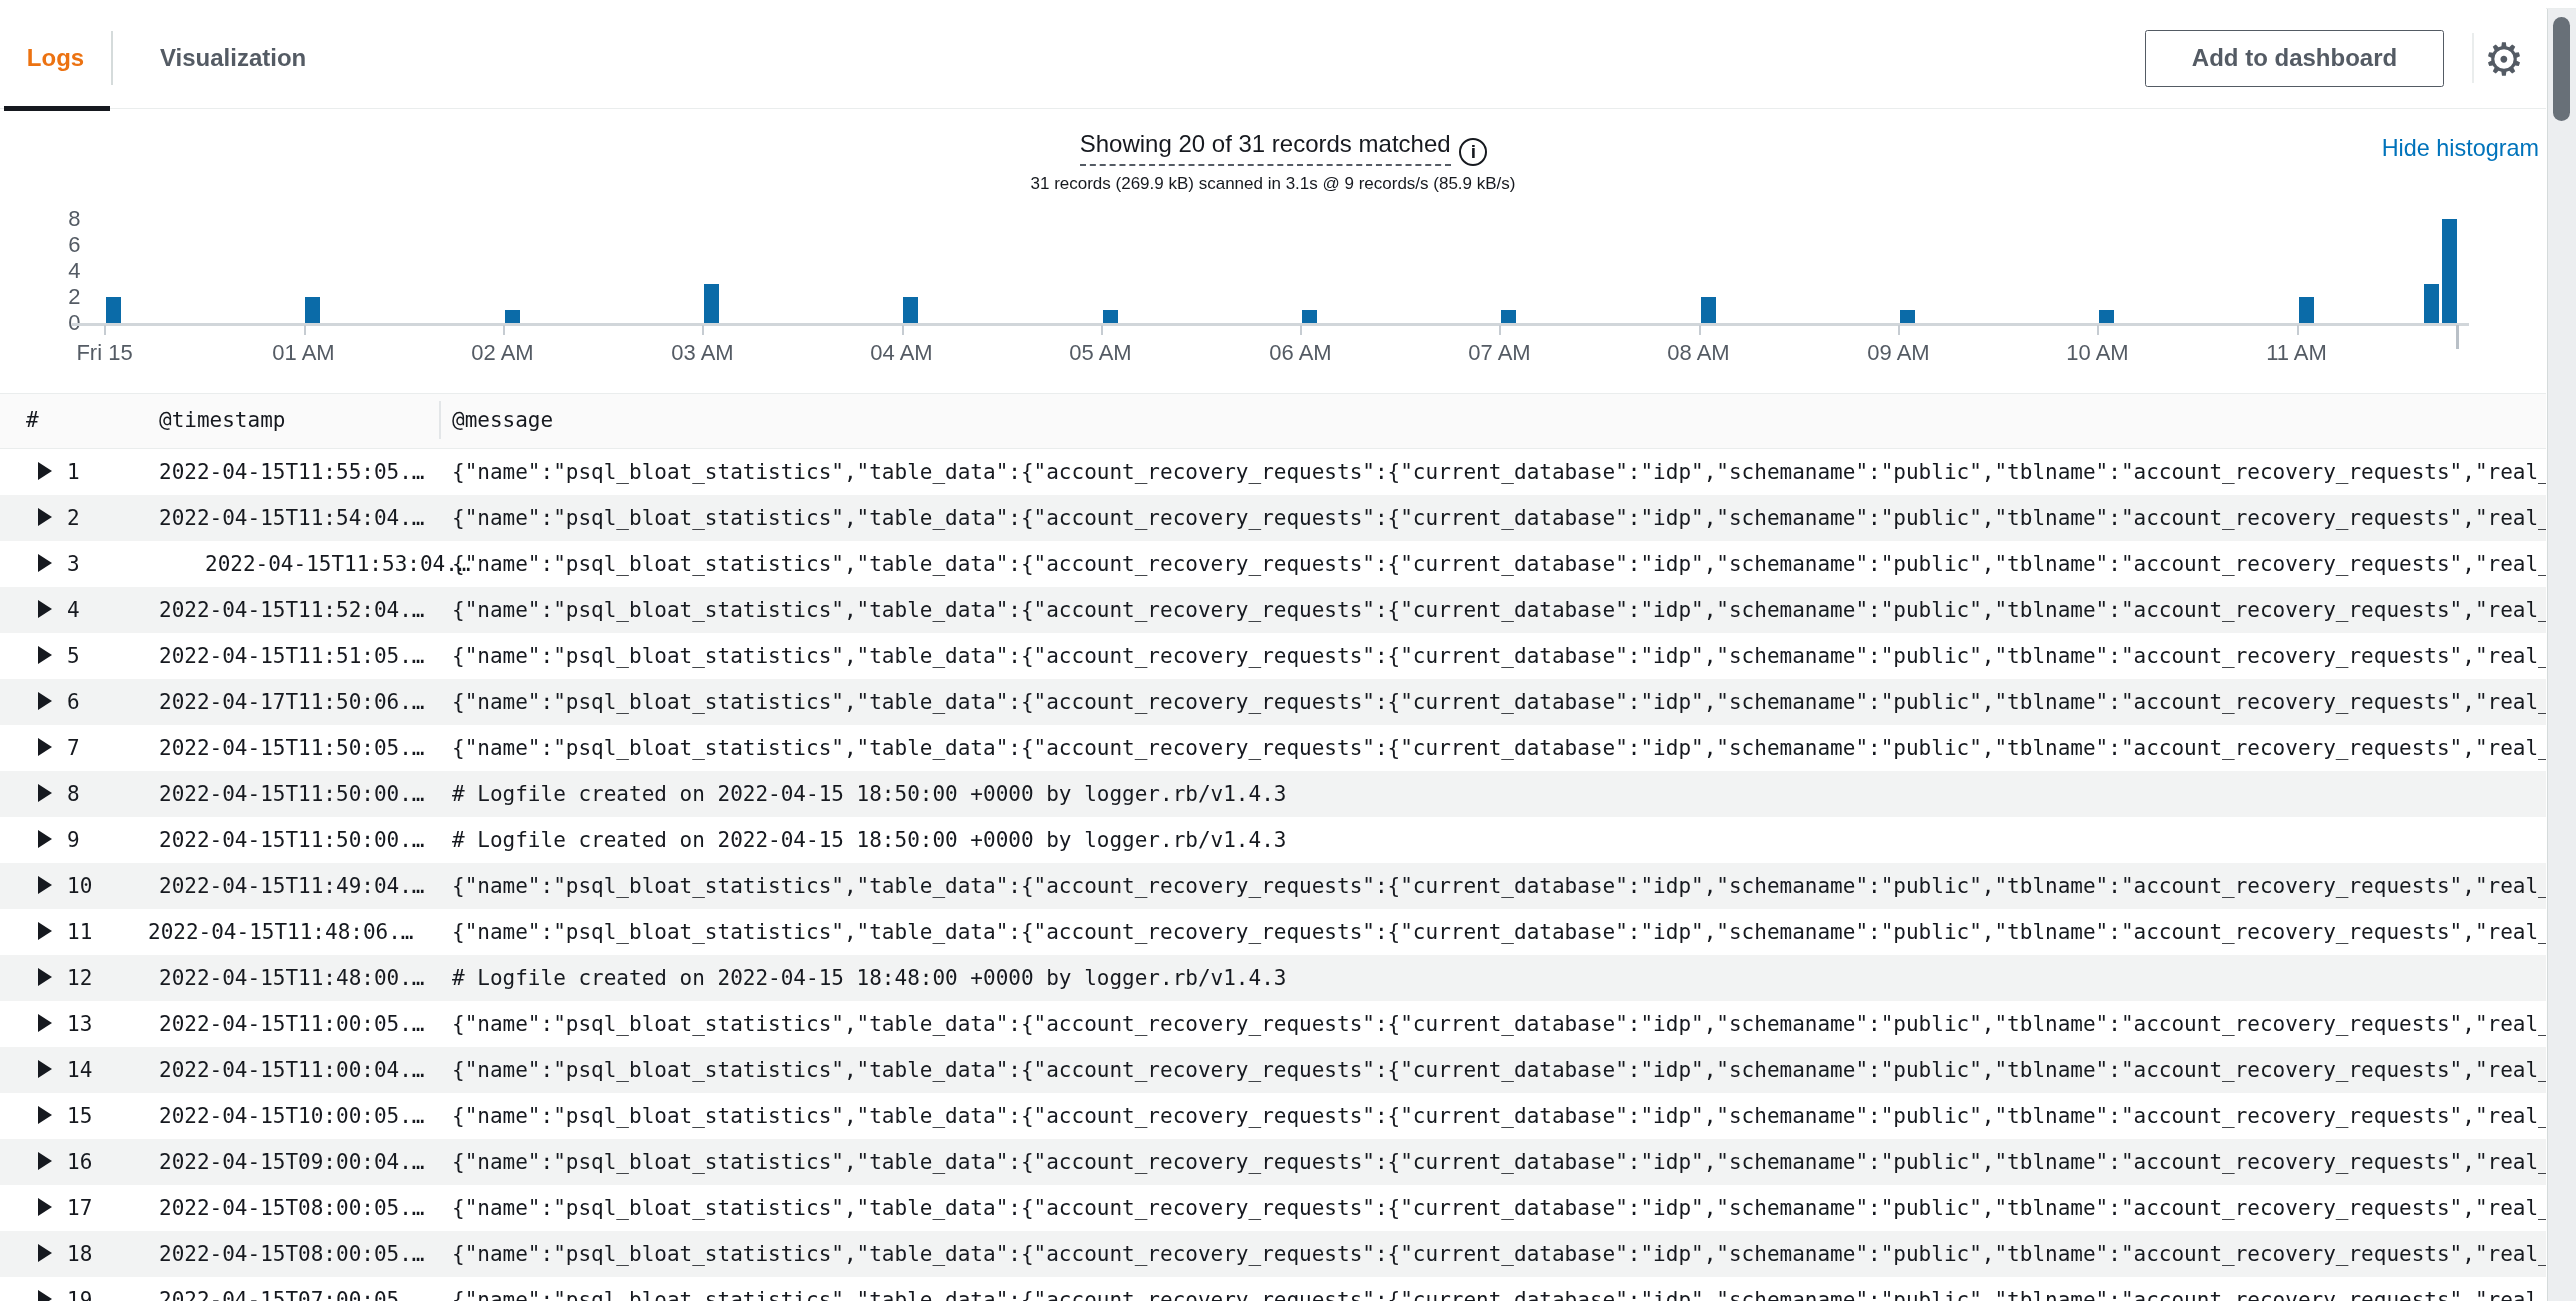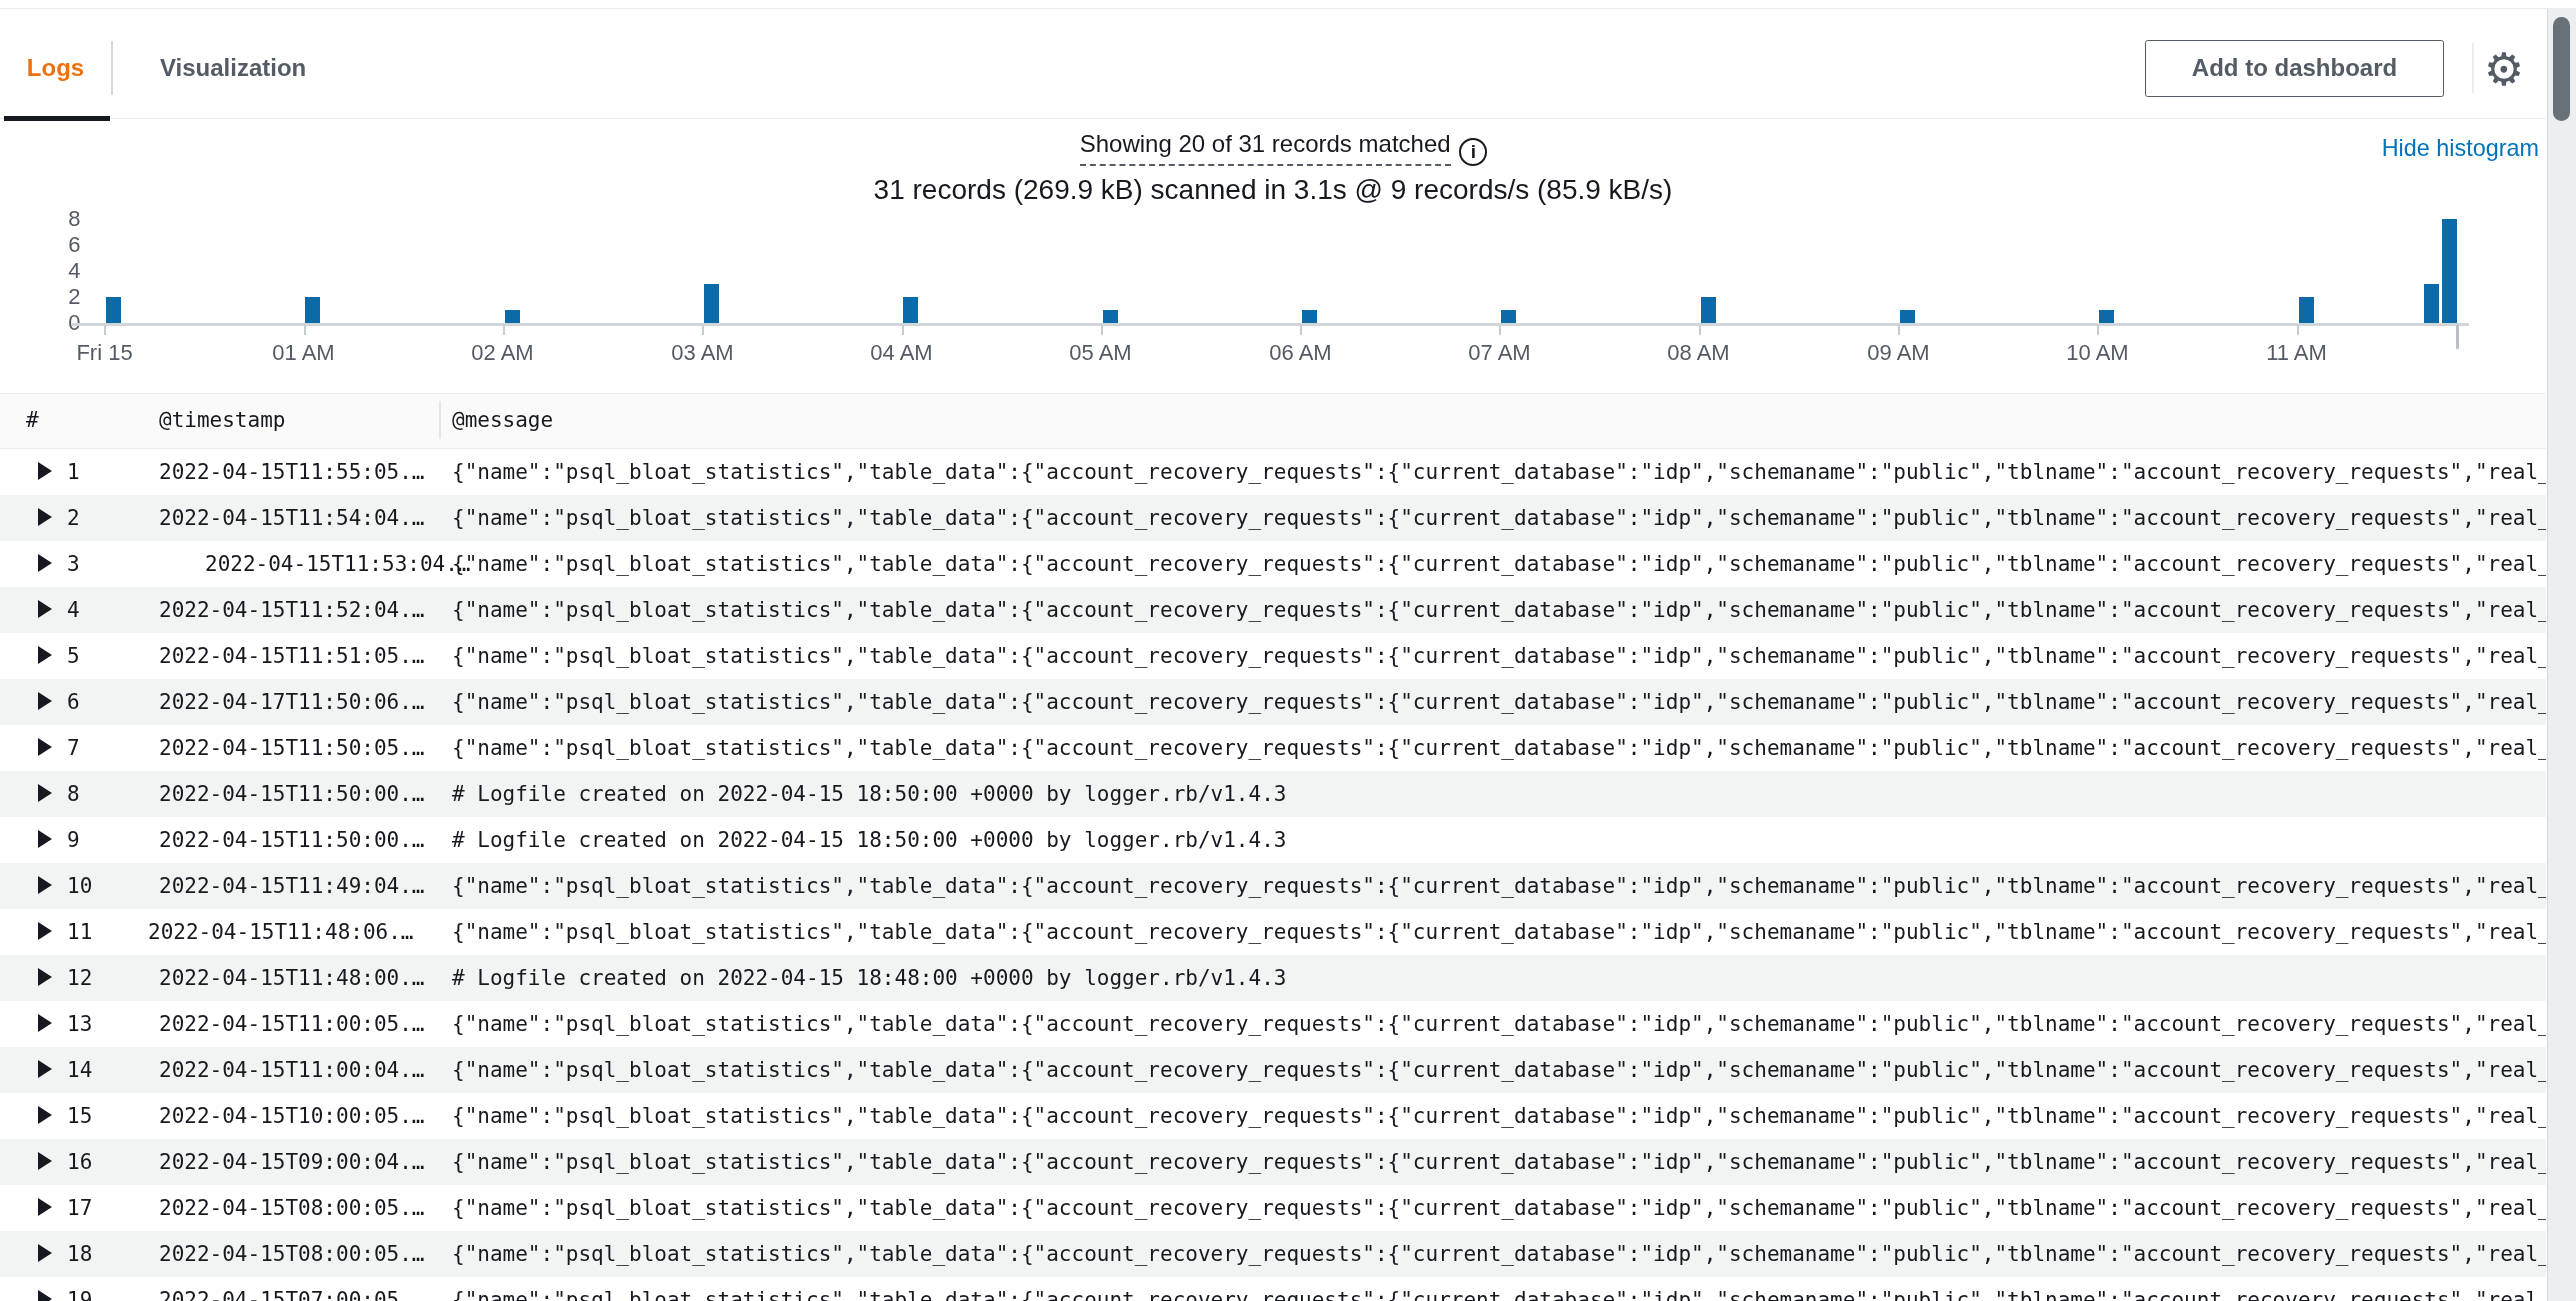--- a/index.html
+++ b/index.html
@@ -5,21 +5,21 @@
   * { box-sizing: border-box; margin: 0; padding: 0; }
   html,body { width: 2576px; height: 1301px; overflow: hidden; background:#fff;
     font-family: "Liberation Sans", sans-serif; color:#16191f; }
   .mono { font-family: "DejaVu Sans Mono", "Liberation Mono", monospace; }
 
   
   .topstrip { position:absolute; top:0; left:0; right:0; height:8.7px; background:#fff;
     border-bottom:1.7px solid #eaeded; }
 
   
-  .tabbar { position:absolute; top:17px; left:0; width:2546px; height:102px; background:#fff;
+  .tabbar { position:absolute; top:7px; left:0; width:2546px; height:102px; background:#fff;
     border-bottom:1.7px solid #eaeded; }
   .tab { position:absolute; top:0; height:102px; line-height:102px; font-weight:bold;
     font-size:24px; cursor:pointer; }
   .tab-logs { left:0; width:111px; text-align:center; color:#ec7211; }
   .tab-underline { position:absolute; left:3.5px; bottom:-1.7px; width:106px; height:5.2px; background:#16191f; }
   .tab-divider { position:absolute; left:111px; top:24px; height:54px; width:1.7px; background:#d5dbdb; }
   .tab-viz { left:139px; padding:0 21px; color:#545b64; }
 
   .btn { position:absolute; top:22.6px; height:57px; border:1.7px solid #545b64; border-radius:2.6px;
     background:#fff; color:#545b64; font-weight:bold; font-size:24px; display:flex;
@@ -33,21 +33,21 @@
     font-size:45px; line-height:49px; color:#545b64; cursor:pointer; }
 
   
   .hist { position:absolute; top:130px; left:0; width:2546px; height:261px; }
   .summary { position:absolute; top:0; left:0; right:0; text-align:center; }
   .summary-line1 { font-size:24px; color:#16191f; }
   .dashed { border-bottom:2.6px dashed #545b64; padding-bottom:7px;margin-left:21px; }
   .info-icon { display:inline-flex; align-items:center; justify-content:center; width:28px; height:28px;
     border:2.6px solid #16191f; border-radius:50%; font-weight:bold; font-size:19px; margin-left:8.7px;
     position:relative; top:6px; cursor:pointer; }
-  .summary-line2 { margin-top:14px; font-size:28px; color:#16191f; }
+  .summary-line2 { margin-top:14px; font-size:17px; color:#16191f; }
   .hide-link { position:absolute; right:7px; top:5.2px; color:#0073bb; font-size:23.4px; cursor:pointer; }
 
   .axis-line { position:absolute; left:72px; top:193px; width:2397px; height:2.6px; background:#d1d6da; }
   .ylabel { position:absolute; left:17.4px; width:63px; text-align:right; font-size:22px;
     color:#545b64; line-height:28px; }
   .xtick { position:absolute; top:195px; width:1.7px; height:10.4px; background:#c6ccd2; }
   .end-tick { position:absolute; top:195px; width:2.6px; height:24px; background:#b9c0c7; }
   .xlabel { position:absolute; top:210px; width:139px; text-align:center; font-size:22px; color:#545b64; }
   .bar { position:absolute; width:14.8px; }
 

